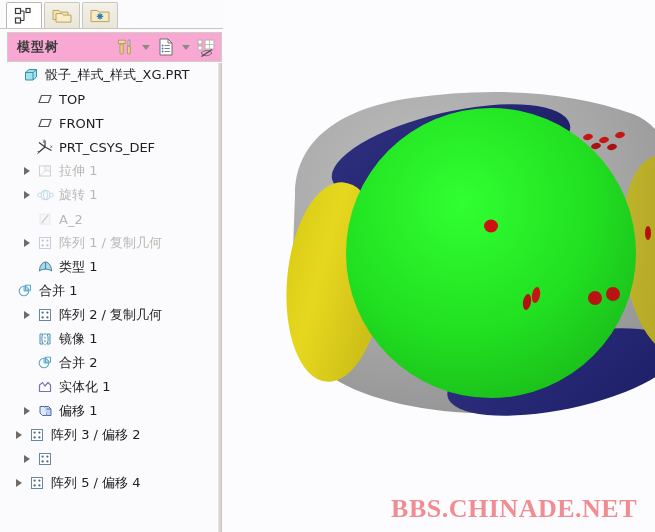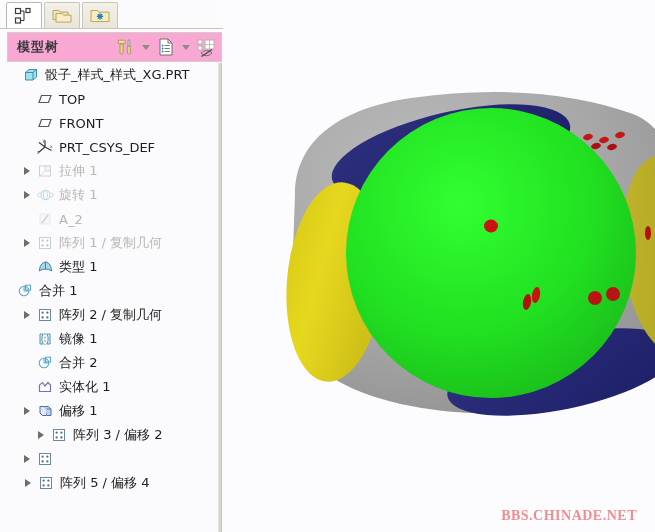--- a/index.html
+++ b/index.html
@@ -87,21 +87,21 @@
   .row.dim .expander.has::after { border-left-color: #6e6c66; }
 
   
   .viewport {
     position: absolute; left: 223px; top: 0; width: 432px; height: 532px;
     background: #fcfcfe; overflow: hidden;
   }
   .watermark {
     position: absolute; right: 18px; bottom: 8px;
     font-family: "Liberation Serif", "DejaVu Serif", serif;
-    font-weight: bold; font-size: 14px; color: #ef8d93;
+    font-weight: bold; font-size: 26px; color: #ef8d93;
     letter-spacing: 0.5px;
   }
   svg { display:block; }
 </style>
 </head>
 <body>
 
 <div id="app">
 
   <div class="tabstrip">
@@ -333,21 +333,21 @@
           <div class="expander has"></div>
           <span class="ricon">
             <svg width="17" height="16" viewBox="0 0 17 16">
               <path d="M3 3.5 L7 3.5 L9.5 6 L9.5 12.5 L5.5 12.5 L3 10 Z" fill="#dfe8f7" stroke="#5566a8" stroke-width="1"></path>
               <path d="M7.5 3.5 L11.5 3.5 L14 6 L14 12.5 L10 12.5" fill="#b9d6ea" stroke="#5566a8" stroke-width="1"></path>
               <path d="M9.5 6 L14 6" stroke="#5566a8" stroke-width="0.9"></path>
             </svg>
           </span>
           <span class="rlabel">偏移 1</span>
         </div>
-        <div class="row" style="padding-left: 34px;">
+        <div class="row" style="padding-left: 12px;">
           <div class="expander has"></div>
           <span class="ricon">
             <svg width="16" height="16" viewBox="0 0 16 16">
               <rect x="2.5" y="2.5" width="11" height="11" fill="#ffffff" stroke="#6b86a3" stroke-width="1"></rect>
               <circle cx="5.6" cy="5.6" r="1.15" fill="#4b6a8c"></circle>
               <circle cx="10.4" cy="5.6" r="1.15" fill="#4b6a8c"></circle>
               <circle cx="5.6" cy="10.4" r="1.15" fill="#4b6a8c"></circle>
               <circle cx="10.4" cy="10.4" r="1.15" fill="#4b6a8c"></circle>
             </svg>
           </span>
@@ -358,21 +358,21 @@
           <span class="ricon">
             <svg width="16" height="16" viewBox="0 0 16 16">
               <rect x="2.5" y="2.5" width="11" height="11" fill="#ffffff" stroke="#6b86a3" stroke-width="1"></rect>
               <circle cx="5.6" cy="5.6" r="1.15" fill="#4b6a8c"></circle>
               <circle cx="10.4" cy="5.6" r="1.15" fill="#4b6a8c"></circle>
               <circle cx="5.6" cy="10.4" r="1.15" fill="#4b6a8c"></circle>
               <circle cx="10.4" cy="10.4" r="1.15" fill="#4b6a8c"></circle>
             </svg>
           </span>
         </div>
-        <div class="row" style="padding-left: 21px;">
+        <div class="row" style="padding-left: 12px;">
           <div class="expander has"></div>
           <span class="ricon">
             <svg width="16" height="16" viewBox="0 0 16 16">
               <rect x="2.5" y="2.5" width="11" height="11" fill="#ffffff" stroke="#6b86a3" stroke-width="1"></rect>
               <circle cx="5.6" cy="5.6" r="1.15" fill="#4b6a8c"></circle>
               <circle cx="10.4" cy="5.6" r="1.15" fill="#4b6a8c"></circle>
               <circle cx="5.6" cy="10.4" r="1.15" fill="#4b6a8c"></circle>
               <circle cx="10.4" cy="10.4" r="1.15" fill="#4b6a8c"></circle>
             </svg>
           </span>

